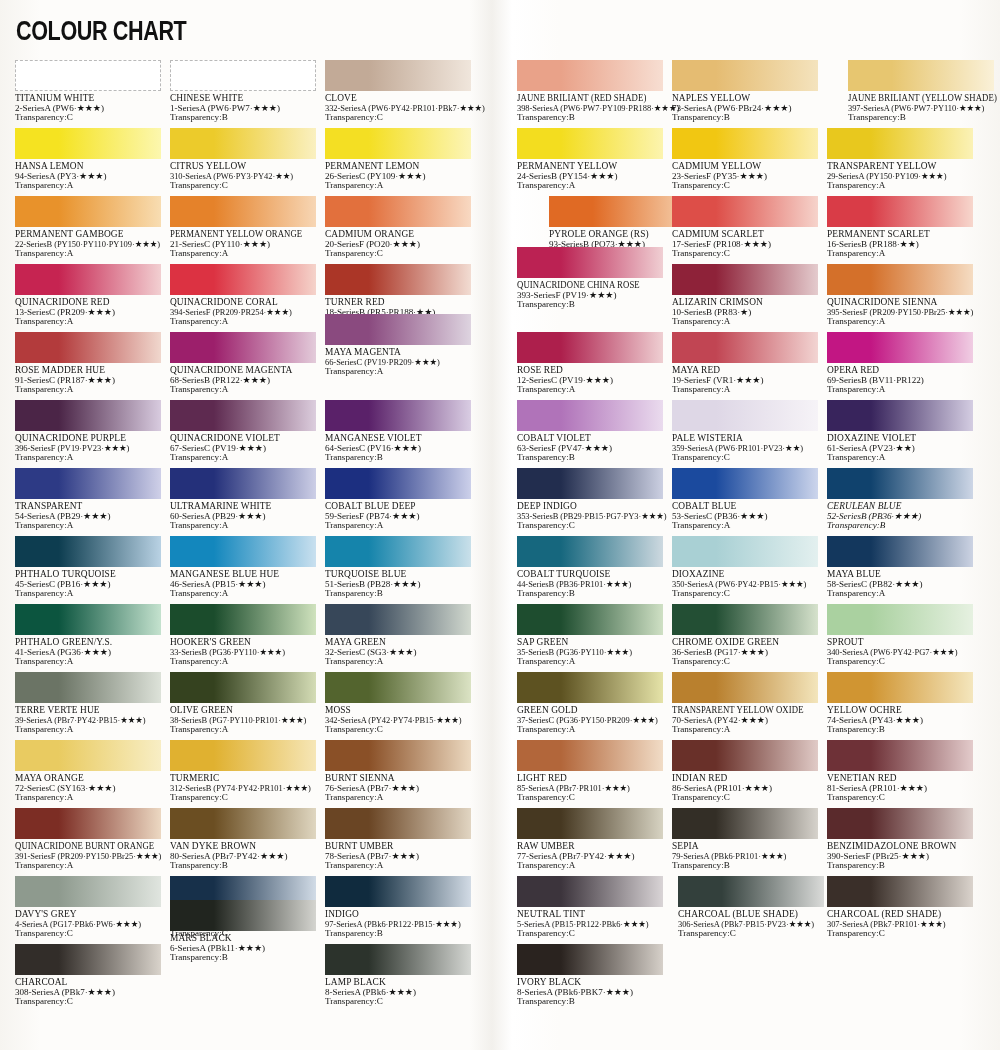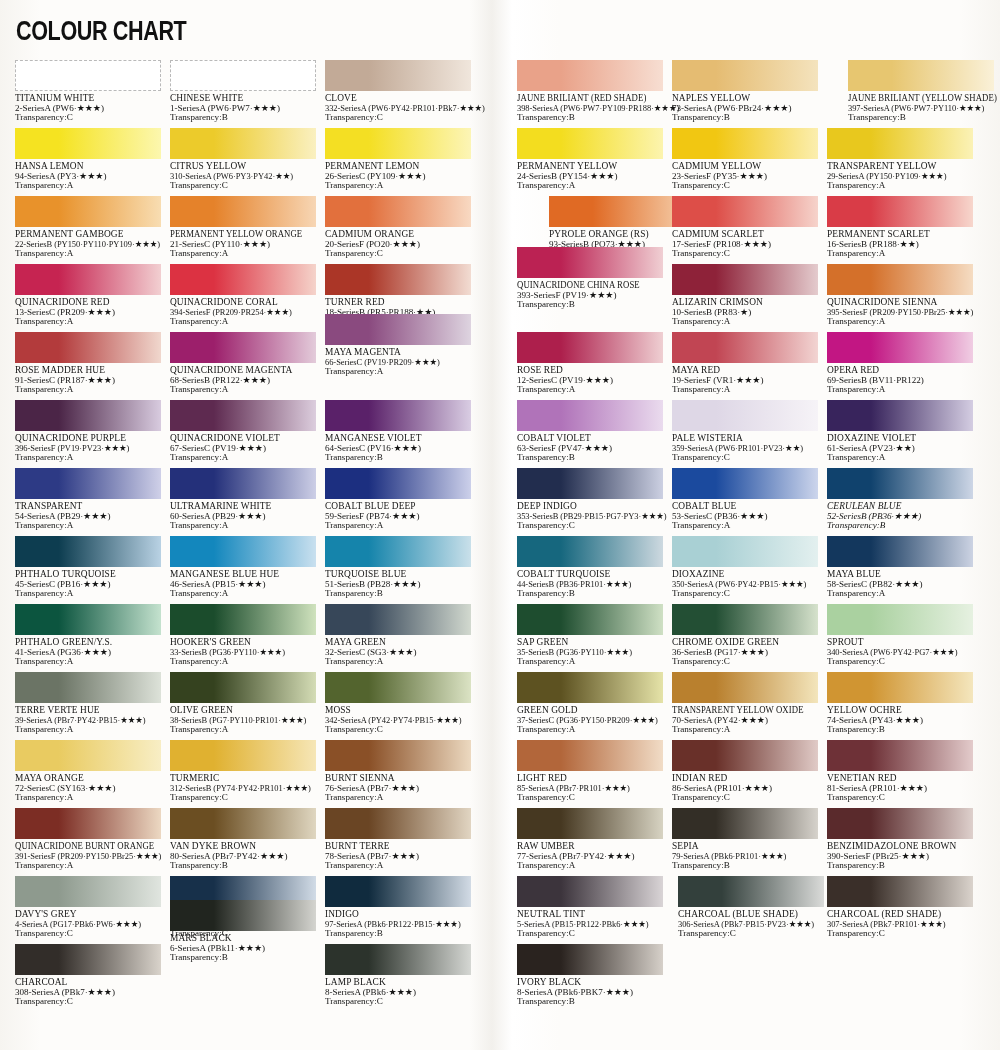--- a/index.html
+++ b/index.html
@@ -621,21 +621,21 @@
       <div class="swatch" style="height: 31px; background: linear-gradient(90deg, rgb(107, 78, 34) 0%, rgb(107, 78, 34) 30%, rgb(223, 214, 192) 100%);"></div>
       <div class="swatch-meta">
         <span class="c-name">VAN DYKE BROWN</span>
         <span class="c-code">80-SeriesA (PBr7·PY42·★★★)</span>
         <span class="c-trans">Transparency:B</span>
       </div>
     </div>
     <div class="swatch-cell" style="left: 325px; top: 753px; width: 146px;">
       <div class="swatch" style="height: 31px; background: linear-gradient(90deg, rgb(106, 69, 36) 0%, rgb(106, 69, 36) 30%, rgb(225, 213, 194) 100%);"></div>
       <div class="swatch-meta">
-        <span class="c-name">BURNT TERRE</span>
+        <span class="c-name">BURNT UMBER</span>
         <span class="c-code">78-SeriesA (PBr7·★★★)</span>
         <span class="c-trans">Transparency:A</span>
       </div>
     </div>
     <div class="swatch-cell" style="left: 517px; top: 753px; width: 146px;">
       <div class="swatch" style="height: 31px; background: linear-gradient(90deg, rgb(70, 56, 33) 0%, rgb(70, 56, 33) 30%, rgb(215, 211, 194) 100%);"></div>
       <div class="swatch-meta">
         <span class="c-name">RAW UMBER</span>
         <span class="c-code">77-SeriesA (PBr7·PY42·★★★)</span>
         <span class="c-trans">Transparency:A</span>

